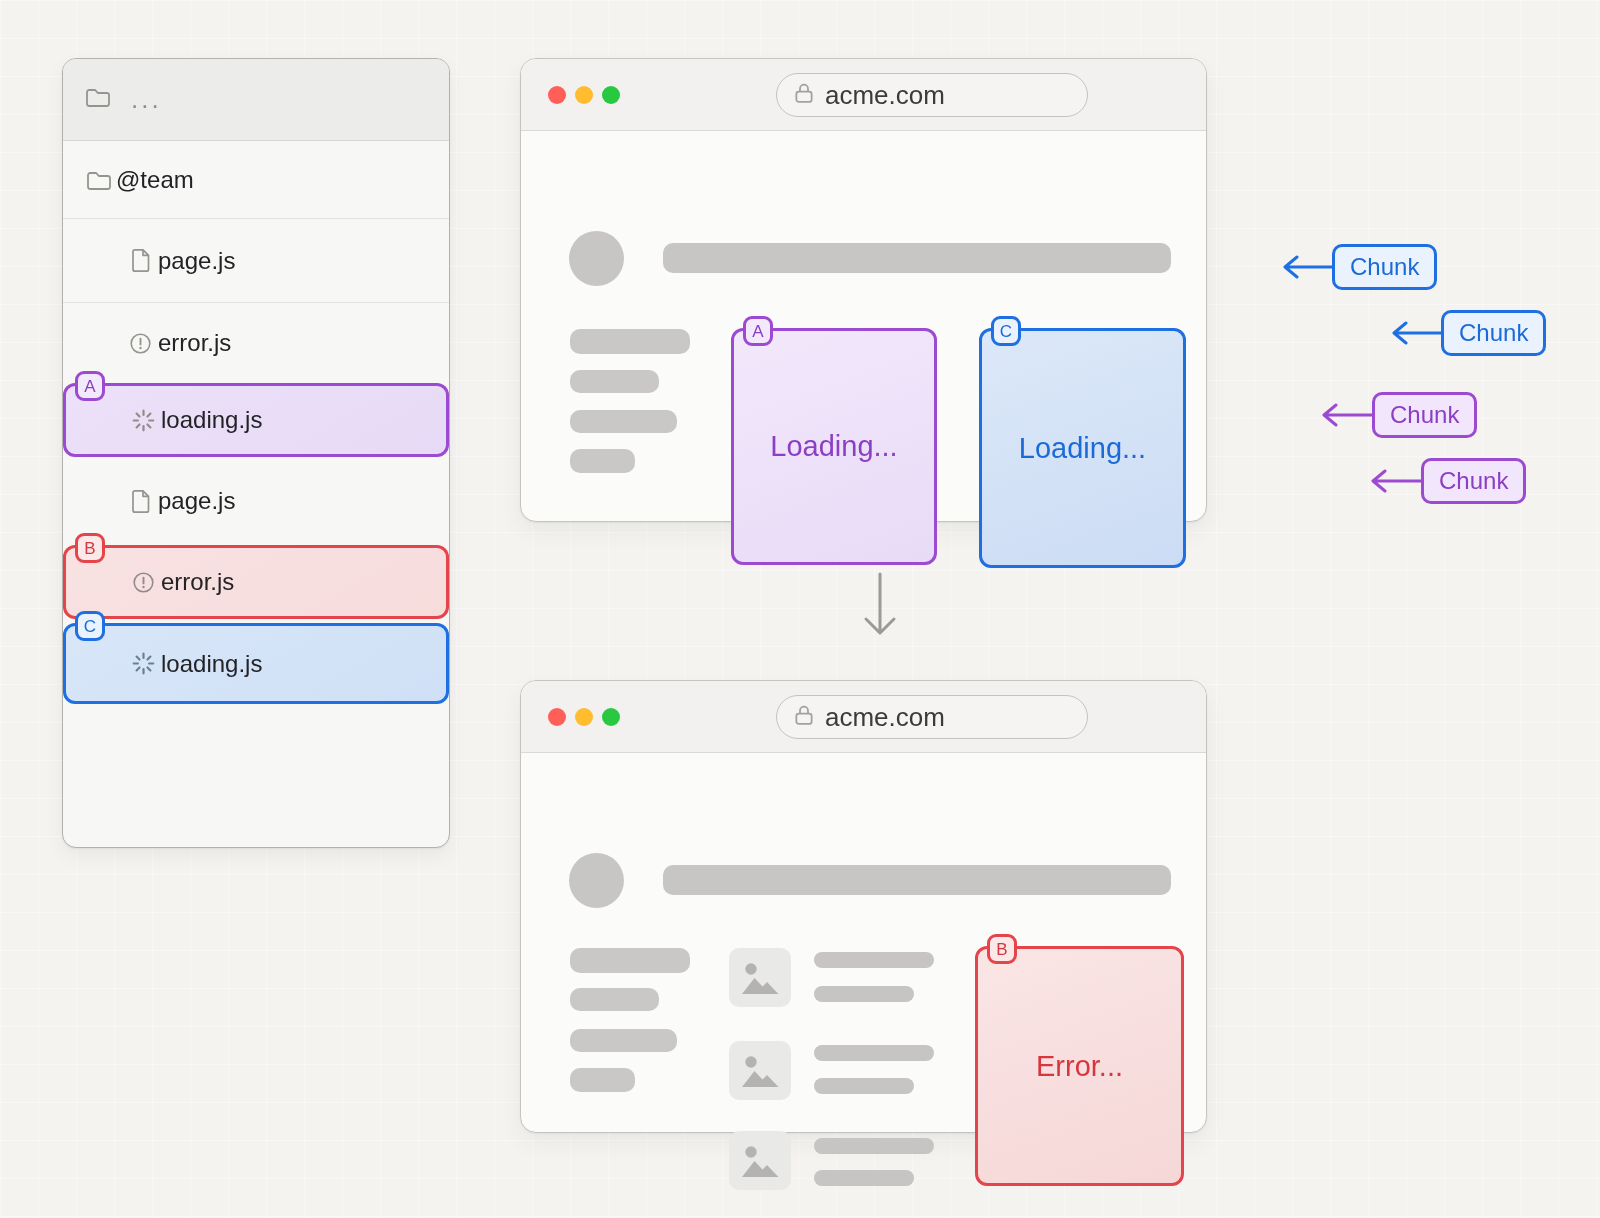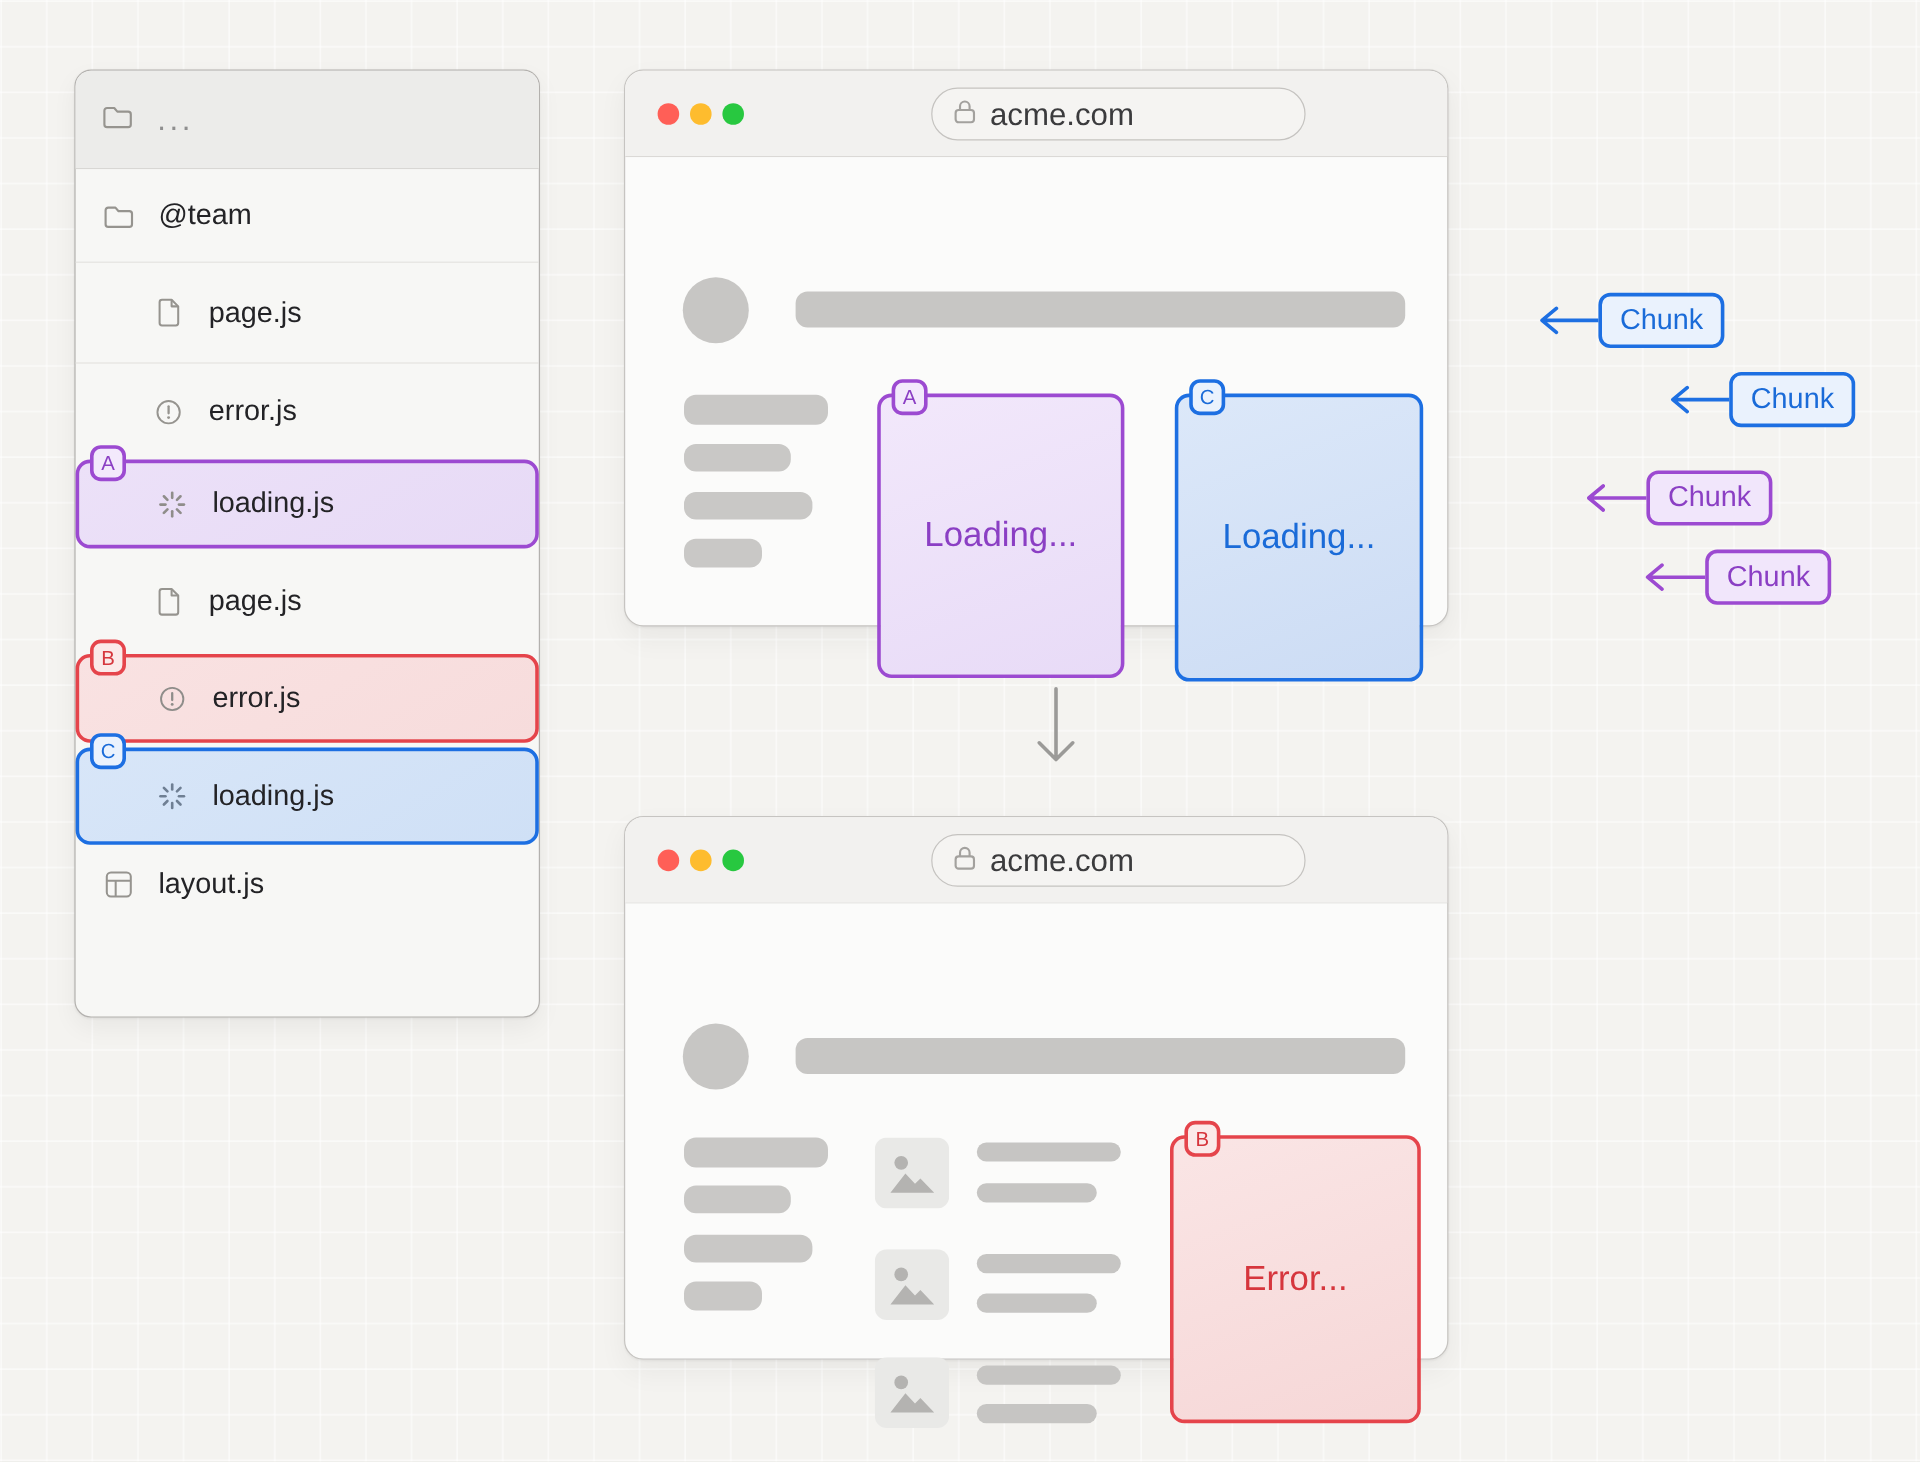--- a/index.html
+++ b/index.html
@@ -24,21 +24,21 @@
     background:#f7f7f5; border:1px solid #b3b1ae; border-radius:14px;
     box-shadow:0 1px 2px rgba(0,0,0,.05), 0 8px 20px rgba(0,0,0,.05);
   }
   .tree-header {
     height:82px; background:#ececea; border-bottom:1px solid #d8d7d4;
     border-radius:13px 13px 0 0;
     display:flex; align-items:center; padding-left:22px; gap:20px;
     color:#8f8f8f; font-size:26px; letter-spacing:3px;
   }
   .trow {
-    position:relative; display:flex; align-items:center; gap:20px;
+    position:relative; display:flex; align-items:center; gap:4px;
     padding-left:22px; font-size:24px; color:#232326;
   }
   .trow.ind { padding-left:64px; }
   .trow .ticon { display:flex; align-items:center; justify-content:center; width:27px; }
   .sep { border-bottom:1px solid #e4e3e0; }
   .hl {
     border:3px solid; border-radius:12px; z-index:1;
   }
   .hl-purple { border-color:var(--purple-border); background:linear-gradient(150deg,var(--purple-row-bg),#e7daf6); }
   .hl-red    { border-color:var(--red-border);    background:linear-gradient(150deg,#f9e2e2,var(--red-row-bg)); }
@@ -202,29 +202,20 @@
           <line x1="12" y1="2.6" x2="12" y2="6.6" transform="rotate(135 12 12)"></line>
           <line x1="12" y1="2.6" x2="12" y2="6.6" transform="rotate(180 12 12)"></line>
           <line x1="12" y1="2.6" x2="12" y2="6.6" transform="rotate(225 12 12)"></line>
           <line x1="12" y1="2.6" x2="12" y2="6.6" transform="rotate(270 12 12)"></line>
           <line x1="12" y1="2.6" x2="12" y2="6.6" transform="rotate(315 12 12)"></line>
         </svg>
       </span>
       <span>loading.js</span>
     </div>
 
-    <div class="trow" style="height:66px;">
-      <span class="ticon">
-        <svg width="24" height="24" viewBox="0 0 24 24" fill="none" stroke="#96948f" stroke-width="1.7">
-          <rect x="2" y="2" width="20" height="20" rx="3.5"></rect>
-          <path d="M2 9h20M9.4 9v13"></path>
-        </svg>
-      </span>
-      <span>layout.js</span>
-    </div>
   </section>
 
   <section class="window win-top">
     <div class="titlebar">
       <span class="light r"></span>
       <span class="light y"></span>
       <span class="light g"></span>
       <div class="urlpill">
         <span>
           <svg width="20" height="22" viewBox="0 0 19 21" fill="none" stroke="#a3a19e" stroke-width="1.7">

